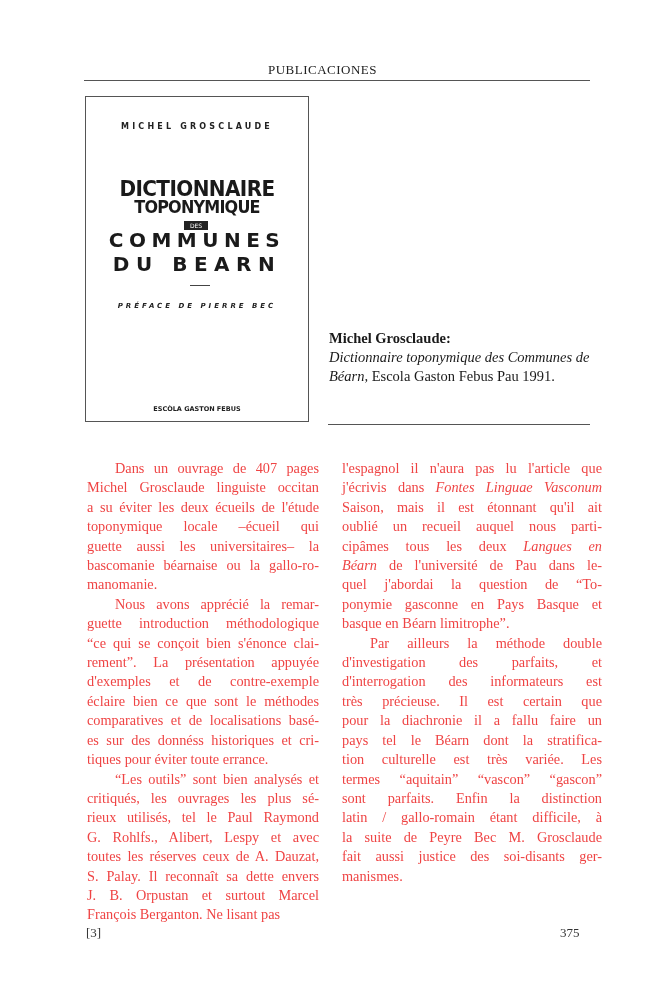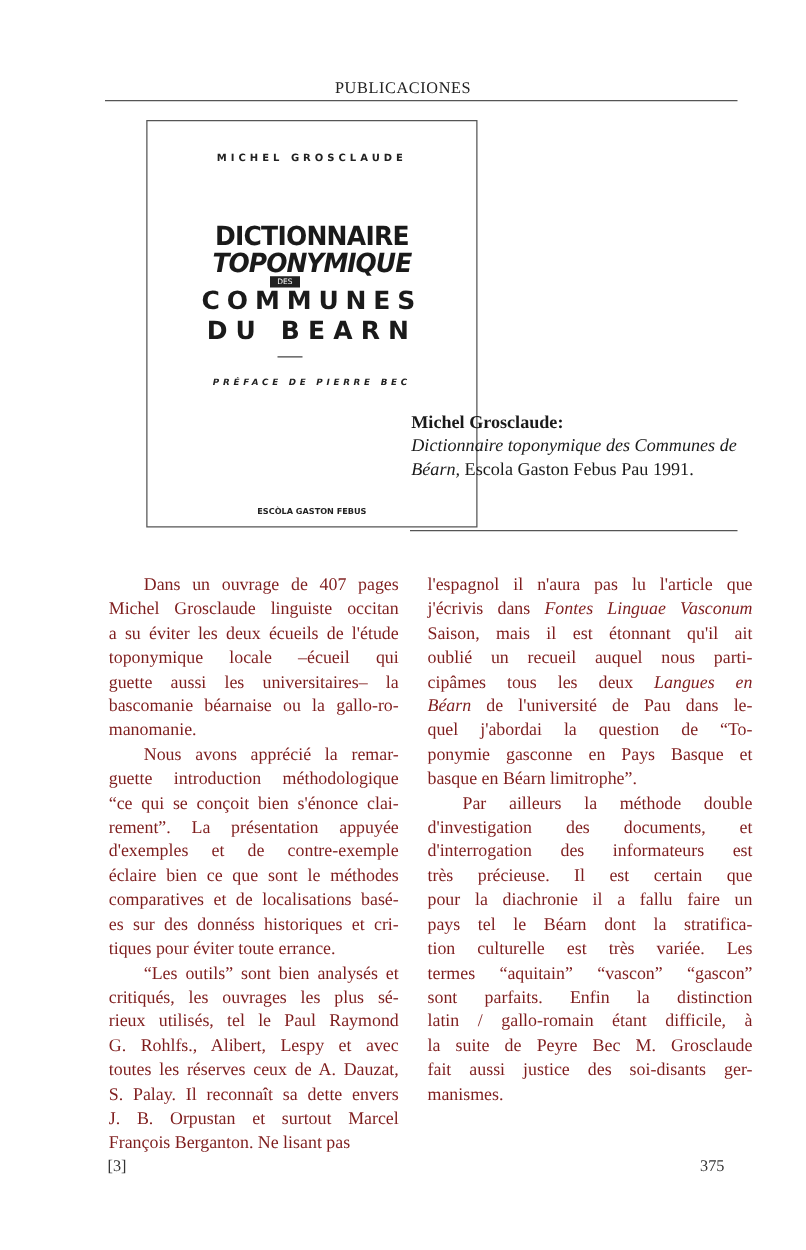--- a/index.html
+++ b/index.html
@@ -4,47 +4,47 @@
   <style>
     html, body { margin: 0; padding: 0; background: #ffffff; }
     body { width: 645px; height: 1000px; position: relative; overflow: hidden;
            font-family: "Liberation Serif", "DejaVu Serif", serif; color: #1a1a1a; }
     .abs { position: absolute; }
 
     .running-head { left: 0; width: 645px; top: 62px; text-align: center;
                     font-size: 13px; letter-spacing: 0.5px; color: #222; }
     .head-rule { left: 84px; width: 506px; top: 80px; height: 0; border-top: 1.5px solid #555; }
 
-    .cover { left: 85px; top: 96px; width: 265px; height: 326px;
-             border: 1.5px solid #555; box-sizing: border-box; background: #fff; margin-left: 32px; }
+    .cover { left: 85px; top: 96px; width: 224px; height: 326px;
+             border: 1.5px solid #555; box-sizing: border-box; background: #fff; }
     .cover-author { left: 0; width: 100%; top: 25px; text-align: center;
                     font-family: "DejaVu Sans", sans-serif; font-size: 8px; font-weight: bold;
                     letter-spacing: 3.2px; color: #222; }
     .cover-title { left: 0; width: 100%; text-align: center; font-family: "DejaVu Sans", sans-serif;
                    font-weight: bold; color: #1a1a1a; line-height: 1; }
     .t1 { top: 82px; font-size: 20px; letter-spacing: -0.6px; transform: scaleY(1.05); }
-    .t2 { top: 103px; font-size: 20px; letter-spacing: -0.8px; transform: scaleY(1.05); font-style: italic; }
+    .t2 { top: 103px; font-size: 16px; letter-spacing: -0.8px; transform: scaleY(1.05); }
     .des { left: 98px; top: 124px; width: 24px; height: 9px; background: #222; color: #fff;
            font-family: "DejaVu Sans", sans-serif; font-size: 6px; line-height: 9px; text-align: center; }
     .t3 { top: 133px; font-size: 20px; letter-spacing: 5.5px; }
     .t4 { top: 157px; font-size: 20px; letter-spacing: 6.5px; }
     .cover-dash { left: 104px; top: 188px; width: 20px; border-top: 1px solid #444; }
     .cover-preface { left: 0; width: 100%; top: 205px; text-align: center;
                      font-family: "DejaVu Sans", sans-serif; font-size: 7px; font-weight: bold;
                      font-style: italic; letter-spacing: 3px; color: #222; }
     .cover-publisher { left: 0; width: 100%; top: 308px; text-align: center;
                        font-family: "DejaVu Sans", sans-serif; font-size: 6.5px; font-weight: bold;
                        color: #222; }
 
     .caption { left: 329px; top: 329px; width: 265px; font-size: 14.5px; line-height: 19px; color: #1a1a1a; }
     .caption .author { font-weight: bold; display: block; }
     .caption i { font-style: italic; }
     .caption-rule { left: 328px; width: 262px; top: 424px; border-top: 1.5px solid #555; }
 
-    .col { top: 459px; width: 232px; font-size: 14.3px; line-height: 19.4px; color: #7f1d1d;
+    .col { top: 459px; width: 232px; font-size: 14.3px; line-height: 19.4px; color: #ef4444;
            text-align: justify; hyphens: manual; }
     .col-left { left: 87px; }
     .col-right { left: 342px; width: 260px; }
     .col p { margin: 0; text-indent: 0; }
     .col .line { display: block; text-align: justify; text-align-last: justify; white-space: nowrap; }
     .col .line.last { text-align-last: left; }
 
     .folio-left { left: 86px; top: 925px; font-size: 13px; color: #333; }
     .folio-right { left: 560px; top: 925px; font-size: 13px; color: #333; }
   </style>
@@ -111,21 +111,21 @@
       <span class="line">Saison, mais il est étonnant qu'il ait</span>
       <span class="line">oublié un recueil auquel nous parti-</span>
       <span class="line">cipâmes tous les deux <i>Langues en</i></span>
       <span class="line"><i>Béarn</i> de l'université de Pau dans le-</span>
       <span class="line">quel j'abordai la question de “To-</span>
       <span class="line">ponymie gasconne en Pays Basque et</span>
       <span class="line last">basque en Béarn limitrophe”.</span>
     </p>
     <p>
       <span class="line" style="text-indent: 28px;">Par ailleurs la méthode double</span>
-      <span class="line">d'investigation des documents, et</span>
+      <span class="line">d'investigation des parfaits, et</span>
       <span class="line">d'interrogation des informateurs est</span>
       <span class="line">très  précieuse. Il est certain que</span>
       <span class="line">pour la diachronie il a fallu faire un</span>
       <span class="line">pays tel le Béarn dont la stratifica-</span>
       <span class="line">tion culturelle est très variée. Les</span>
       <span class="line">termes “aquitain” “vascon” “gascon”</span>
       <span class="line">sont parfaits. Enfin la distinction</span>
       <span class="line">latin / gallo-romain étant difficile, à</span>
       <span class="line">la suite de Peyre Bec M. Grosclaude</span>
       <span class="line">fait aussi justice des soi-disants ger-</span>

